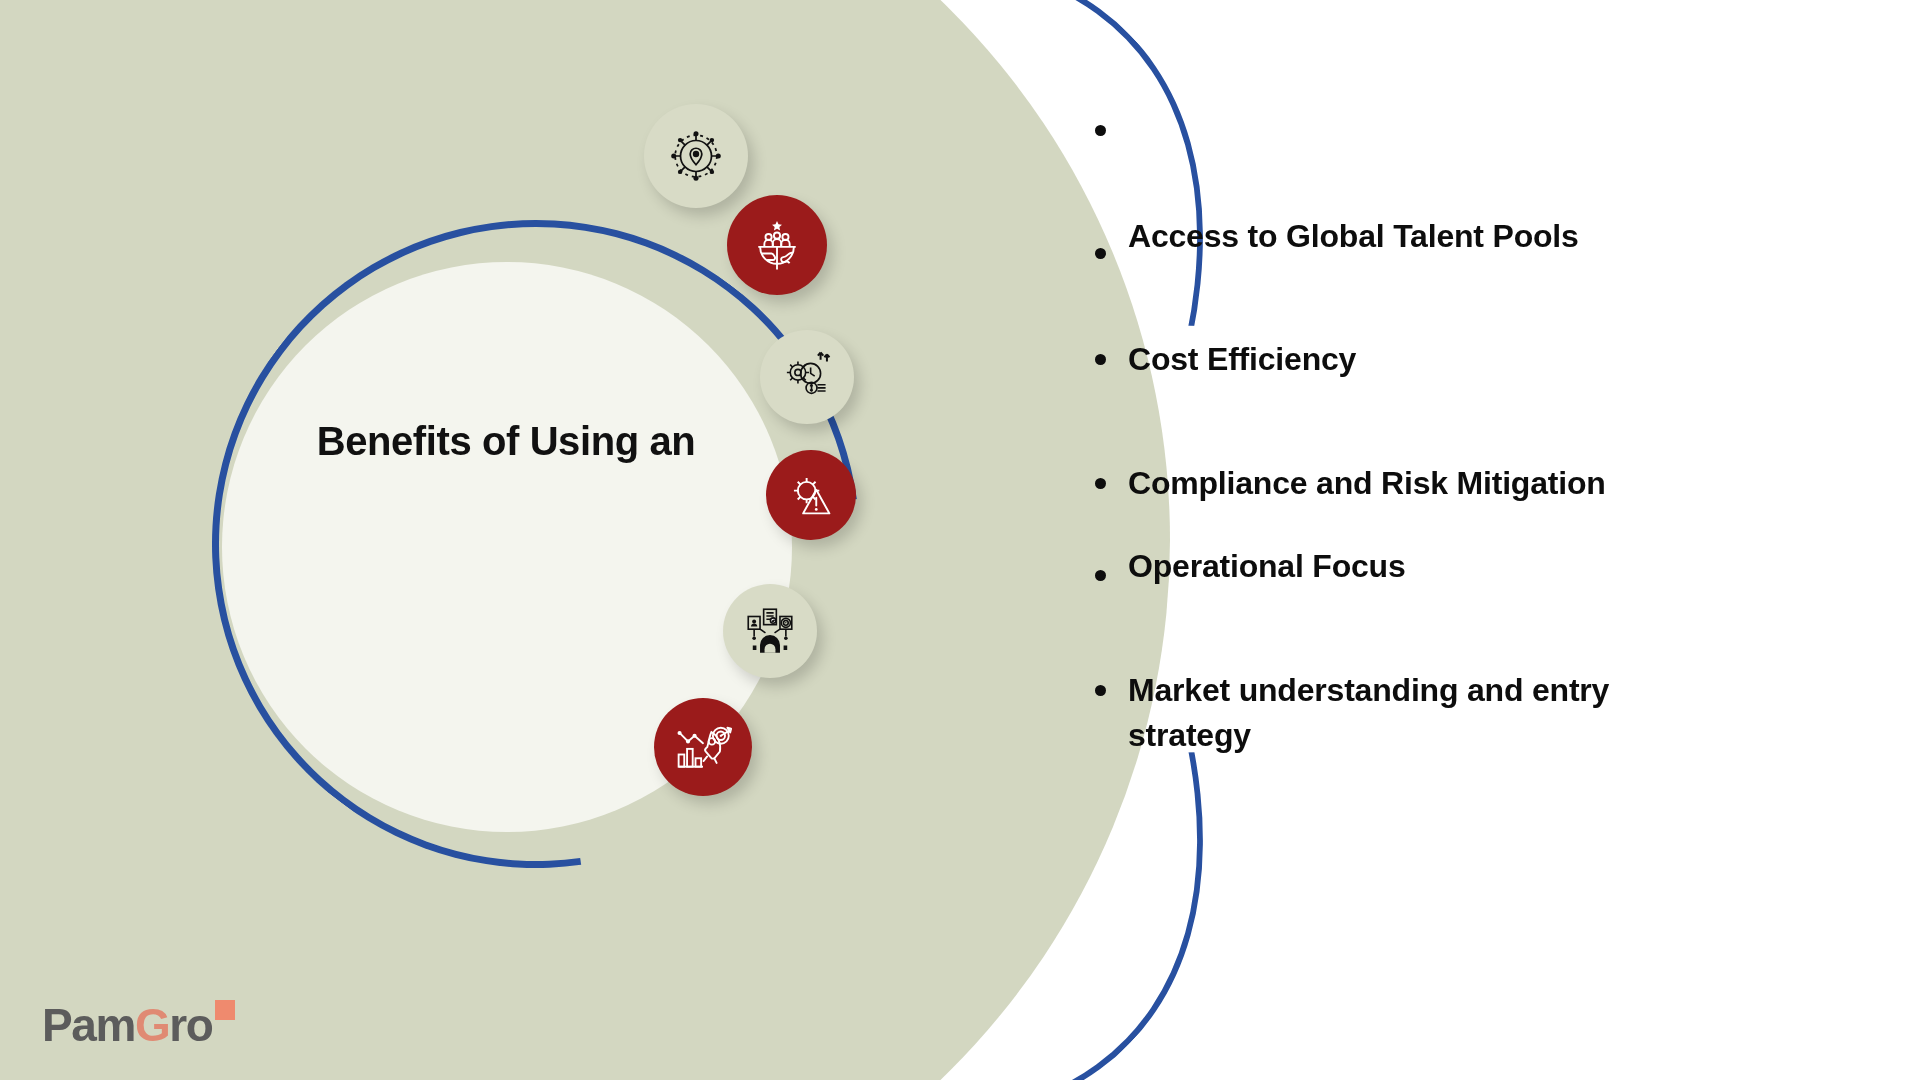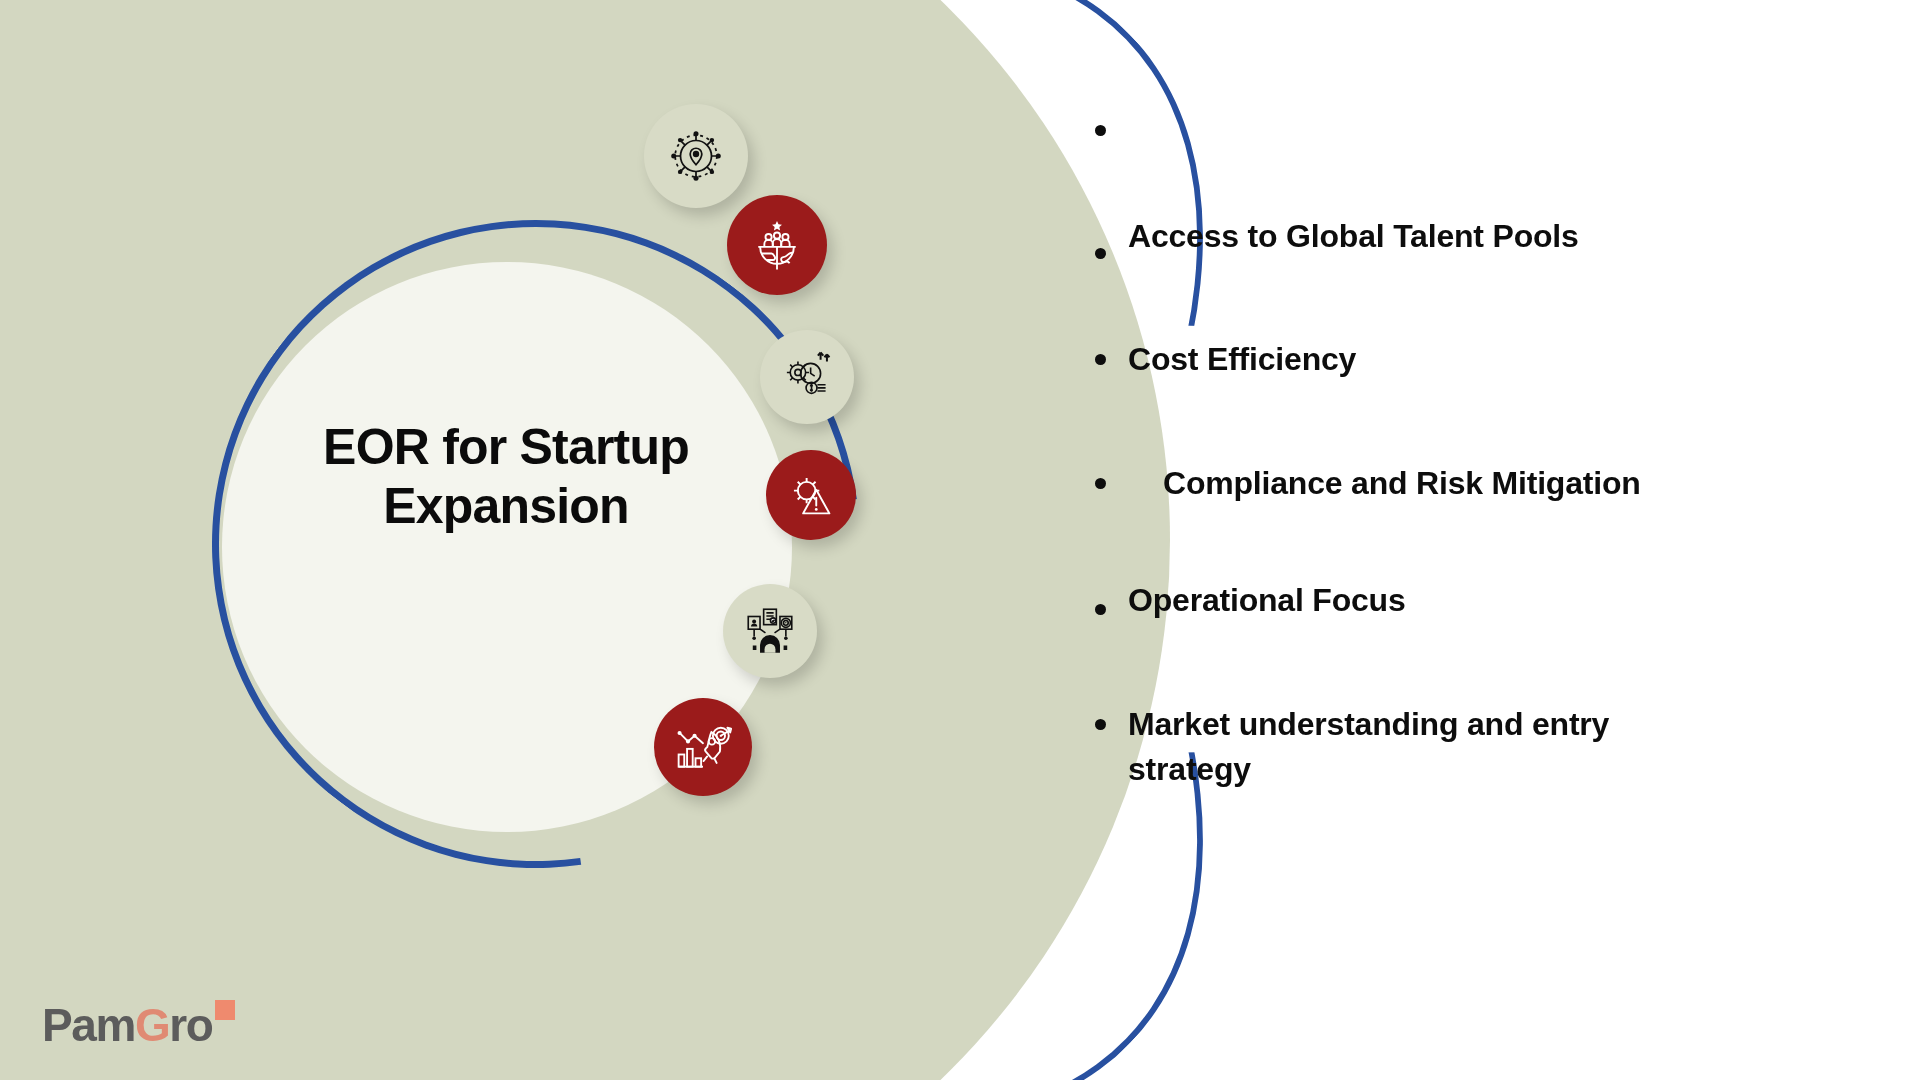--- a/index.html
+++ b/index.html
@@ -118,21 +118,21 @@
   <div class="bg-sage"></div>
   <div class="bg-sage-bulge"></div>
 
   <div class="arc-icons-top"></div>
   <div class="arc-icons-bot"></div>
 
   <div class="inner-circle"></div>
   <div class="arc-outer"></div>
 
   <div class="title-wrap">
-    <div class="title-line2">EOR for Startup Expansion</div>
+    <div class="title-line1">Benefits of Using an</div>
   </div>
 
   <div class="node sage" style="left:644px;top:104px;width:104px;height:104px;">
     <span>
       <svg width="62" height="62" viewBox="0 0 64 64" fill="none" stroke="#111" stroke-width="1.8">
         <circle cx="32" cy="32" r="16"></circle>
         <circle cx="32" cy="32" r="21.5" stroke-dasharray="3 4"></circle>
         <path d="M32 24c-3.3 0-6 2.7-6 6 0 4.5 6 11 6 11s6-6.5 6-11c0-3.3-2.7-6-6-6z"></path>
         <circle cx="32" cy="30" r="2.4" fill="#111"></circle>
         <path d="M32 10.5v6M32 47.5v6M10.5 32h6M47.5 32h6M16.8 16.8l4.2 4.2M43 43l4.2 4.2M47.2 16.8L43 21M21 43l-4.2 4.2"></path>
@@ -254,21 +254,21 @@
     <div class="bullet-row" style="margin-bottom:78px;align-items:flex-end;">
       <div class="bullet-dot"></div>
       <div class="bullet-text">Access to Global Talent Pools</div>
     </div>
 
     <div class="bullet-row" style="margin-bottom:78px;text-align:center;">
       <div class="bullet-dot"></div>
       <div class="bullet-text">Cost Efficiency</div>
     </div>
 
-    <div class="bullet-row" style="margin-bottom:72px;gap:35px;">
+    <div class="bullet-row" style="margin-bottom:38px;">
       <div class="bullet-dot"></div>
       <div class="bullet-text">Compliance and Risk Mitigation</div>
     </div>
 
     <div class="bullet-row" style="margin-bottom:78px;align-items:center;">
       <div class="bullet-dot"></div>
       <div class="bullet-text">Operational Focus</div>
     </div>
 
     <div class="bullet-row" style="margin-bottom:0;max-width:640px;">

